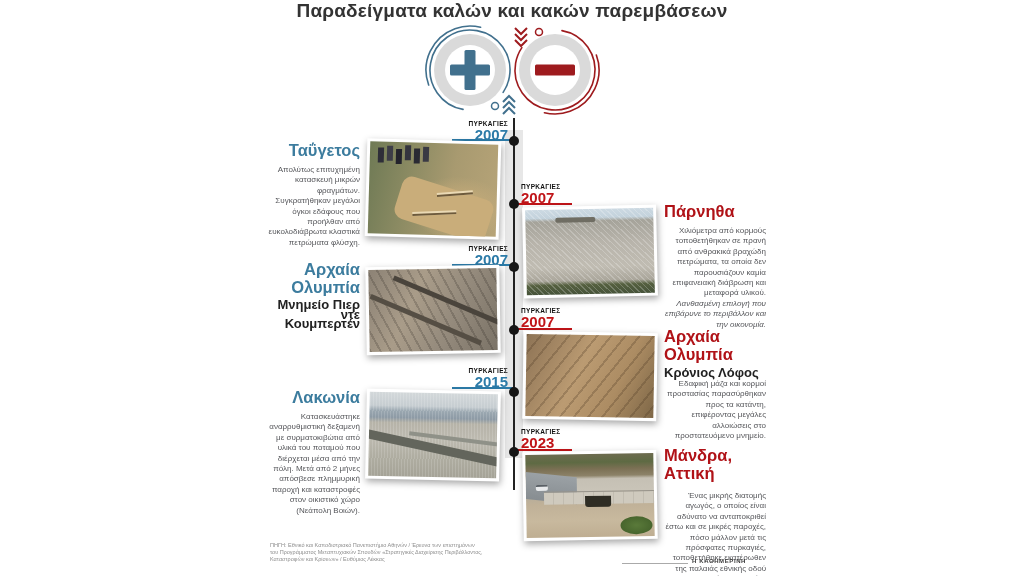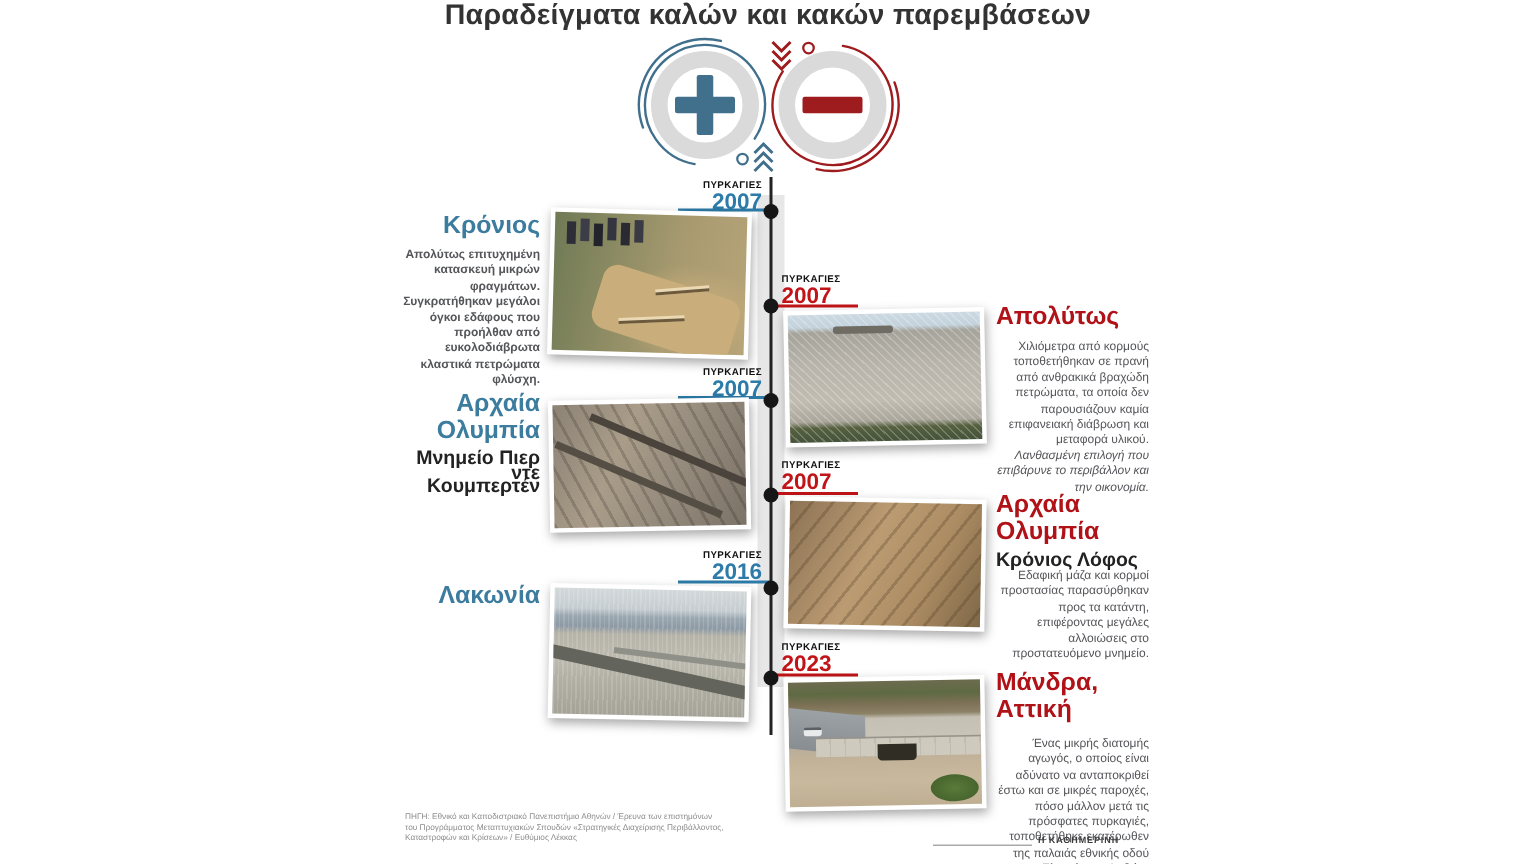--- a/index.html
+++ b/index.html
@@ -88,21 +88,21 @@
     background:radial-gradient(#5a7a3a,#3f5c28); }
   
   .h-good { position:absolute; left:272px; width:88px; text-align:right;
     font-size:16.5px; line-height:17.5px; font-weight:bold; color:var(--good-h); }
   .h-bad { position:absolute; left:664px; width:104px; text-align:left;
     font-size:16.5px; line-height:17.5px; font-weight:bold; color:var(--bad-h); }
   .sub { position:absolute; font-size:13px; line-height:9.5px; font-weight:bold; color:#222; }
   .sub-l { left:270px; width:90px; text-align:right; }
   .sub-r { left:664px; width:104px; text-align:left; }
   .desc { position:absolute; font-size:8px; line-height:10.4px; color:#55565a; }
-  .d-l { left:268px; width:92px; text-align:right;font-weight:bold; }
+  .d-l { left:268px; width:92px; text-align:right; }
   .d-r { left:664px; width:102px; text-align:right; }
   .note { font-style:italic; }
   
   .source { position:absolute; left:270px; top:542px; font-size:5.5px; line-height:7px; color:#8d8d8d; }
   .brand-line { position:absolute; left:622px; top:563px; width:66px; height:1px; background:#aaa; }
   .brand { position:absolute; left:692px; top:558px; font-size:6px; font-weight:bold;
     color:#3c3c3c; letter-spacing:.6px; }
 </style>
 </head>
 <body>
@@ -152,32 +152,32 @@
   <div class="year yl" style="top:127px;">2007</div>
   <div class="uline ul" style="top:139px;"></div>
   <div class="photo pl" style="top:140px; height:98px; transform:rotate(1.6deg);">
     <div class="ph ph-tay">
       <div class="tay-gully"></div>
       <div class="tay-dam1"></div>
       <div class="tay-dam2"></div>
       <div class="tay-people"></div>
     </div>
   </div>
-  <div class="h-good" style="top:142px;">Κρόνιος</div>
+  <div class="h-good" style="top:142px;">Ταΰγετος</div>
   <div class="desc d-l" style="top:165px;">Απολύτως επιτυχημένη κατασκευή μικρών φραγμάτων. Συγκρατήθηκαν μεγάλοι όγκοι εδάφους που προήλθαν από ευκολοδιάβρωτα κλαστικά πετρώματα φλύσχη.</div>
 
   <div class="kicker kr" style="top:183px;">ΠΥΡΚΑΓΙΕΣ</div>
   <div class="year yr" style="top:190px;">2007</div>
   <div class="uline ur" style="top:203px;"></div>
   <div class="photo pr" style="top:206px; height:91px; transform:rotate(-1.2deg);">
     <div class="ph ph-par">
       <div class="par-ridge"></div>
     </div>
   </div>
-  <div class="h-bad" style="top:203px;">Απολύτως</div>
+  <div class="h-bad" style="top:203px;">Πάρνηθα</div>
   <div class="desc d-r" style="top:226px;">
     <span>Χιλιόμετρα από κορμούς τοποθετήθηκαν σε πρανή από ανθρακικά βραχώδη πετρώματα, τα οποία δεν παρουσιάζουν καμία επιφανειακή διάβρωση και μεταφορά υλικού.</span>
     <span class="note">Λανθασμένη επιλογή που επιβάρυνε το περιβάλλον και την οικονομία.</span>
   </div>
 
   <div class="kicker kl" style="top:245px;">ΠΥΡΚΑΓΙΕΣ</div>
   <div class="year yl" style="top:252px;">2007</div>
   <div class="uline ul" style="top:264px;"></div>
   <div class="photo pl" style="top:266px; height:88px; transform:rotate(-1deg);">
     <div class="ph ph-olyl">
@@ -191,29 +191,30 @@
   <div class="year yr" style="top:314px;">2007</div>
   <div class="uline ur" style="top:328px;"></div>
   <div class="photo pr" style="top:332px; height:88px; transform:rotate(1deg);">
     <div class="ph ph-olyr"></div>
   </div>
   <div class="h-bad" style="top:328px;">Αρχαία Ολυμπία</div>
   <div class="sub sub-r" style="top:368px;">Κρόνιος Λόφος</div>
   <div class="desc d-r" style="top:379px;">Εδαφική μάζα και κορμοί προστασίας παρασύρθηκαν προς τα κατάντη, επιφέροντας μεγάλες αλλοιώσεις στο προστατευόμενο μνημείο.</div>
 
   <div class="kicker kl" style="top:367px;">ΠΥΡΚΑΓΙΕΣ</div>
-  <div class="year yl" style="top:374px;">2016</div>
+  <div class="year yl" style="top:374px;">2015</div>
   <div class="uline ul" style="top:387px;"></div>
   <div class="photo pl" style="top:390px; height:90px; transform:rotate(1.2deg);">
     <div class="ph ph-lak">
       <div class="lak-wall"></div>
       <div class="lak-channel"></div>
     </div>
   </div>
   <div class="h-good" style="top:389px;">Λακωνία</div>
+  <div class="desc d-l" style="top:412px;">Κατασκευάστηκε αναρρυθμιστική δεξαμενή με συρματοκιβώτια από υλικά του ποταμού που διέρχεται μέσα από την πόλη. Μετά από 2 μήνες απόσβεσε πλημμυρική παροχή και καταστροφές στον οικιστικό χώρο (Νεάπολη Βοιών).</div>
 
   <div class="kicker kr" style="top:428px;">ΠΥΡΚΑΓΙΕΣ</div>
   <div class="year yr" style="top:435px;">2023</div>
   <div class="uline ur" style="top:449px;"></div>
   <div class="photo pr" style="top:451px; height:89px; transform:rotate(-1deg);">
     <div class="ph ph-man">
       <div class="man-road"></div>
       <div class="man-car"></div>
       <div class="man-wall"></div>
       <div class="man-culvert"></div>

